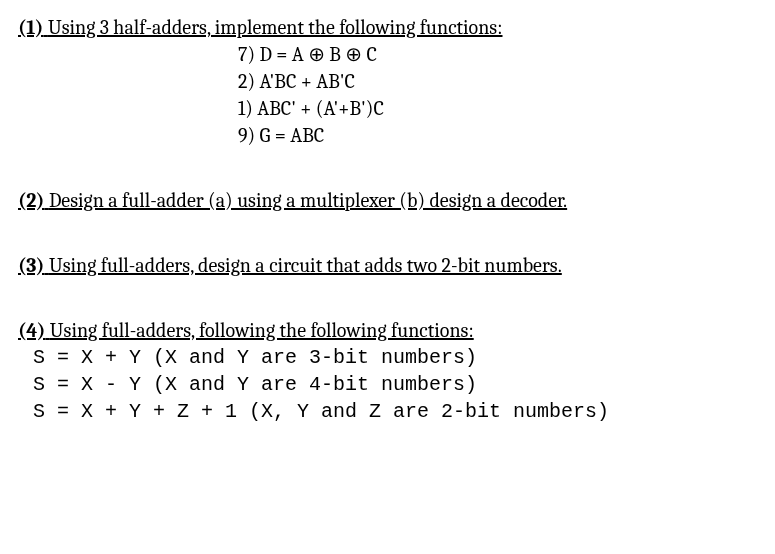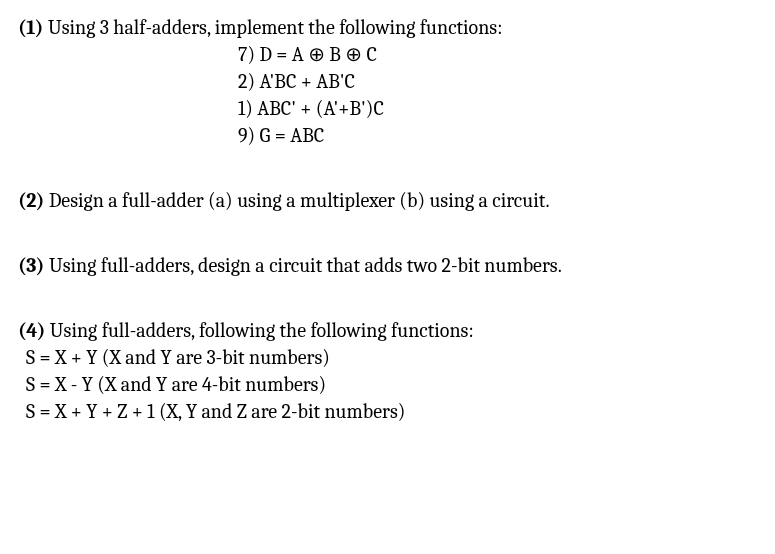--- a/index.html
+++ b/index.html
@@ -18,32 +18,34 @@
       line-height: 1.35;
     }
     .problem {
       margin-bottom: 38px;
     }
     .problem:last-child {
       margin-bottom: 0;
     }
     .prompt-line {
       display: block;
+      text-decoration: underline;
     }
     .bold-num {
       font-weight: bold;
     }
     .sub-items {
       margin-left: 220px;
     }
     .sub-item {
       display: block;
     }
     .sub-items-left {
-      margin-left: 8px;
+      margin-left: 15px;
+      font-family: Liberation Mono, monospace;
     }
   </style>
 </head>
 <body>
 
 <div class="problem">
   <span class="prompt-line">
     <span class="bold-num">(1)</span>
     <span>Using 3 half-adders, implement the following functions:</span>
   </span>
@@ -51,21 +53,21 @@
     <span class="sub-item">7) D = A ⊕ B ⊕ C</span>
     <span class="sub-item">2) A'BC + AB'C</span>
     <span class="sub-item">1) ABC' + (A'+B')C</span>
     <span class="sub-item">9) G = ABC</span>
   </div>
 </div>
 
 <div class="problem">
   <span class="prompt-line">
     <span class="bold-num">(2)</span>
-    <span>Design a full-adder (a) using a multiplexer (b) using a circuit.</span>
+    <span>Design a full-adder (a) using a multiplexer (b) design a decoder.</span>
   </span>
 </div>
 
 <div class="problem">
   <span class="prompt-line">
     <span class="bold-num">(3)</span>
     <span>Using full-adders, design a circuit that adds two 2-bit numbers.</span>
   </span>
 </div>
 

